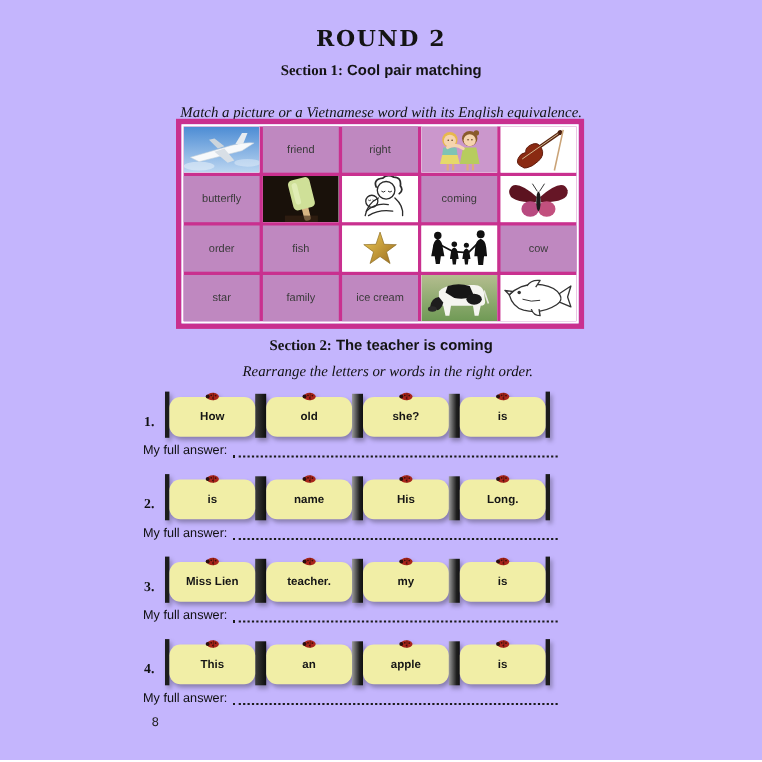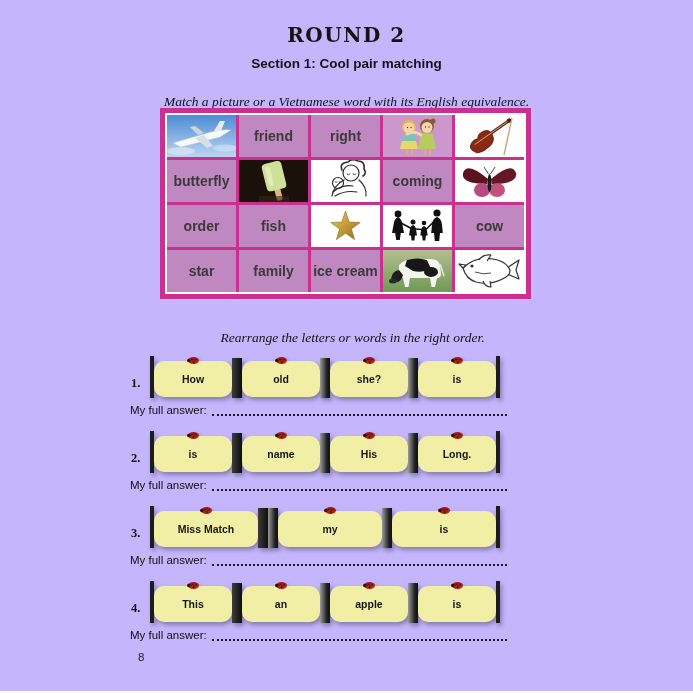--- a/index.html
+++ b/index.html
@@ -11,39 +11,39 @@
   html,body{margin:0;padding:0;background:#ffffff;}
   .page{
     position:relative;width:693px;height:691px;background:#c4b5fd;
     font-family:"Liberation Sans",sans-serif;color:var(--ink);overflow:hidden;
   }
   .round-title{
     position:absolute;top:23px;left:0;right:0;text-align:center;
     font-family:"DejaVu Serif",serif;font-weight:bold;font-size:20px;letter-spacing:1.5px;color:#141414;
   }
   .sec-heading{position:absolute;left:0;right:0;text-align:center;font-size:13.5px;color:#141414;}
-  .sec-heading .serif{font-family:Liberation Sans, sans-serif;font-weight:bold;}
+  .sec-heading .serif{font-family:Liberation Serif, serif;font-weight:bold;}
   .sec-heading .sans{font-family:"Liberation Sans",sans-serif;font-weight:bold;}
   .sec1-h{top:56px;} .sec2-h{top:306px;}
   .instruction{
     position:absolute;left:0;right:0;text-align:center;
     font-family:"Liberation Serif",serif;font-style:italic;font-size:13.5px;color:#111;
   }
   .ins1{top:94px;} .ins2{top:330px;margin-left:12px;}
 
   
   .match-table{position:absolute;left:160px;top:108px;border:5px solid var(--magenta);}
   .match-inner{border:2px solid #ffffff;}
   .match-grid{
     display:grid;grid-template-columns:repeat(5,69px);grid-auto-rows:42px;
     gap:3px;background:var(--magenta);
   }
   .cell-word{
     background:var(--cellpurple);display:flex;align-items:center;justify-content:center;
-    font-size:14px;font-weight:bold;color:#3a3a3a;
+    font-size:10px;font-weight:normal;color:#3a3a3a;
   }
   .cell-img{background:#ffffff;overflow:hidden;}
   .cell-img svg{display:block;width:100%;height:100%;}
 
   
   .s2-item{position:absolute;left:0;width:693px;height:75px;}
   .i0{top:350px;} .i1{top:425px;} .i2{top:500px;} .i3{top:575px;}
   .item-number{
     position:absolute;left:131px;top:26px;
     font-family:"Liberation Serif",serif;font-weight:bold;font-size:12.5px;color:#111;
@@ -256,20 +256,24 @@
               <path d="M20 22 q8 3 16 1" fill="none" stroke-width="0.9"></path>
             </g>
             <circle cx="17" cy="16" r="1.6" fill="#333"></circle>
           </svg>
         </div>
 
       </div>
     </div>
   </div>
 
+  <div class="sec-heading sec2-h">
+    <span class="serif">Section 2:</span>
+    <span class="sans">The teacher is coming</span>
+  </div>
   <div class="instruction ins2">Rearrange the letters or words in the right order.</div>
 
   <div class="s2-item i0">
     <span class="item-number">1.</span>
     <div class="strip">
       <div class="endbar"></div>
       <div class="strip-cell">
         <svg class="ladybug" viewBox="0 0 14 9">
             <ellipse cx="7.5" cy="4.5" rx="5.5" ry="3.4" fill="#a8241a"></ellipse>
             <circle cx="2.8" cy="4.5" r="1.8" fill="#2a0f0c"></circle>
@@ -389,23 +393,34 @@
       <div class="endbar"></div>
       <div class="strip-cell">
         <svg class="ladybug" viewBox="0 0 14 9">
             <ellipse cx="7.5" cy="4.5" rx="5.5" ry="3.4" fill="#a8241a"></ellipse>
             <circle cx="2.8" cy="4.5" r="1.8" fill="#2a0f0c"></circle>
             <line x1="8" y1="1.2" x2="8" y2="7.8" stroke="#5e120c" stroke-width="0.7"></line>
             <circle cx="6" cy="3.4" r="0.8" fill="#3a0f0a"></circle>
             <circle cx="10" cy="3.6" r="0.8" fill="#3a0f0a"></circle>
             <circle cx="7.5" cy="5.9" r="0.7" fill="#3a0f0a"></circle>
           </svg>
-        <span>Miss Match</span>
+        <span>Miss Lien</span>
       </div>
       <div class="divider dark"></div>
+      <div class="strip-cell">
+        <svg class="ladybug" viewBox="0 0 14 9">
+            <ellipse cx="7.5" cy="4.5" rx="5.5" ry="3.4" fill="#a8241a"></ellipse>
+            <circle cx="2.8" cy="4.5" r="1.8" fill="#2a0f0c"></circle>
+            <line x1="8" y1="1.2" x2="8" y2="7.8" stroke="#5e120c" stroke-width="0.7"></line>
+            <circle cx="6" cy="3.4" r="0.8" fill="#3a0f0a"></circle>
+            <circle cx="10" cy="3.6" r="0.8" fill="#3a0f0a"></circle>
+            <circle cx="7.5" cy="5.9" r="0.7" fill="#3a0f0a"></circle>
+          </svg>
+        <span>teacher.</span>
+      </div>
       <div class="divider"></div>
       <div class="strip-cell">
         <svg class="ladybug" viewBox="0 0 14 9">
             <ellipse cx="7.5" cy="4.5" rx="5.5" ry="3.4" fill="#a8241a"></ellipse>
             <circle cx="2.8" cy="4.5" r="1.8" fill="#2a0f0c"></circle>
             <line x1="8" y1="1.2" x2="8" y2="7.8" stroke="#5e120c" stroke-width="0.7"></line>
             <circle cx="6" cy="3.4" r="0.8" fill="#3a0f0a"></circle>
             <circle cx="10" cy="3.6" r="0.8" fill="#3a0f0a"></circle>
             <circle cx="7.5" cy="5.9" r="0.7" fill="#3a0f0a"></circle>
           </svg>

